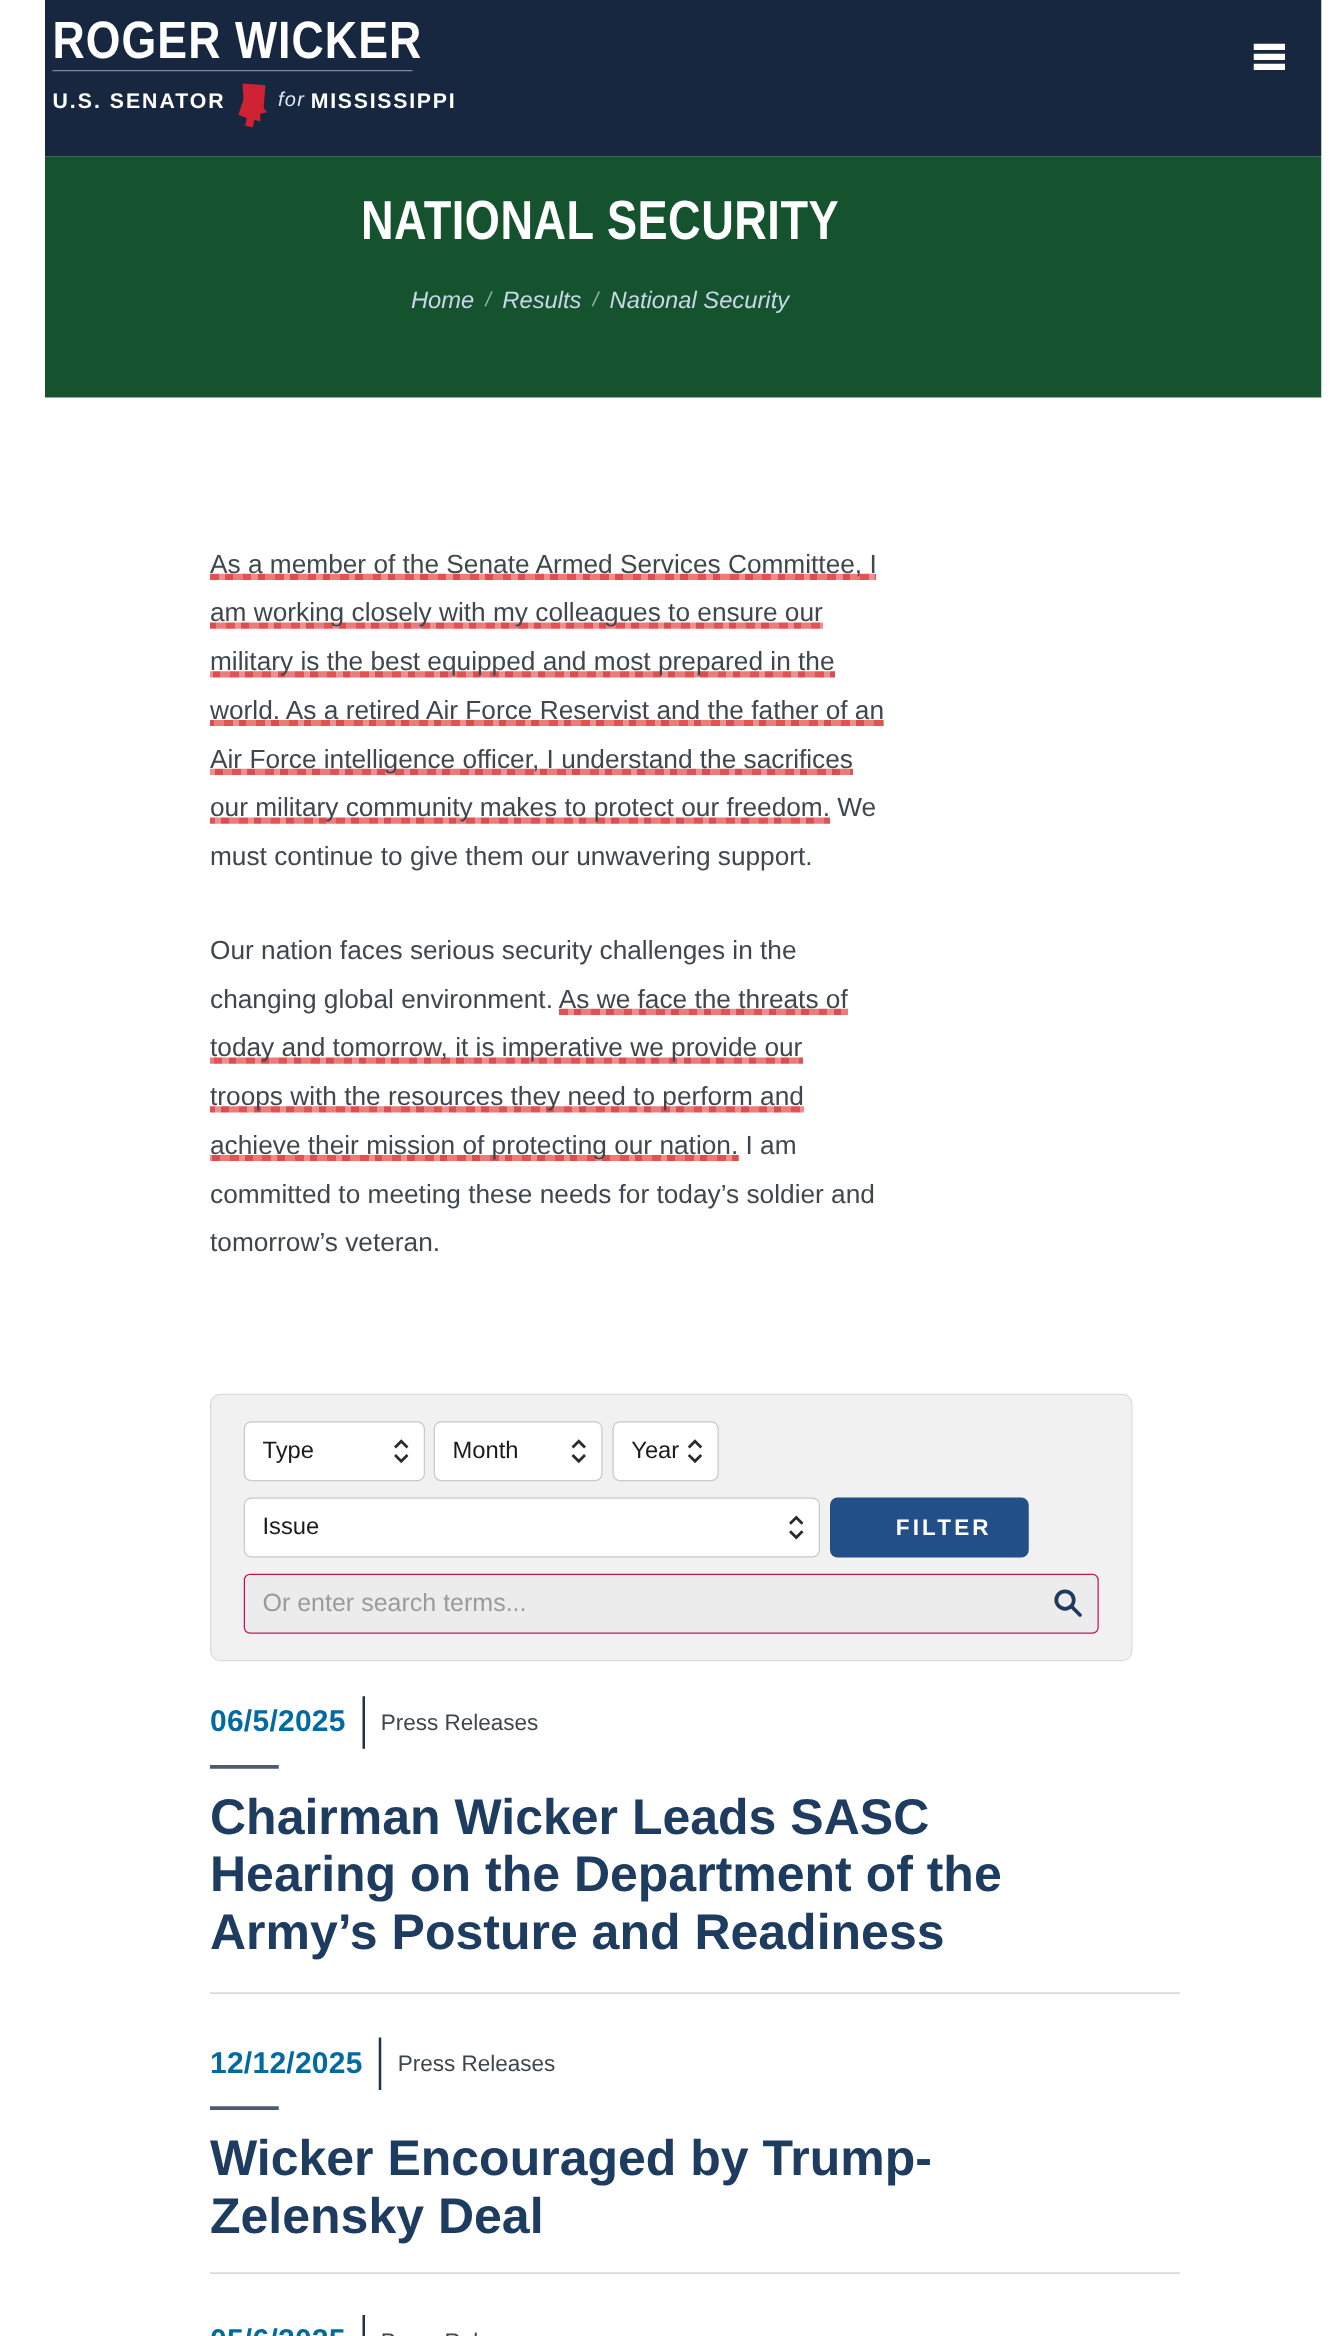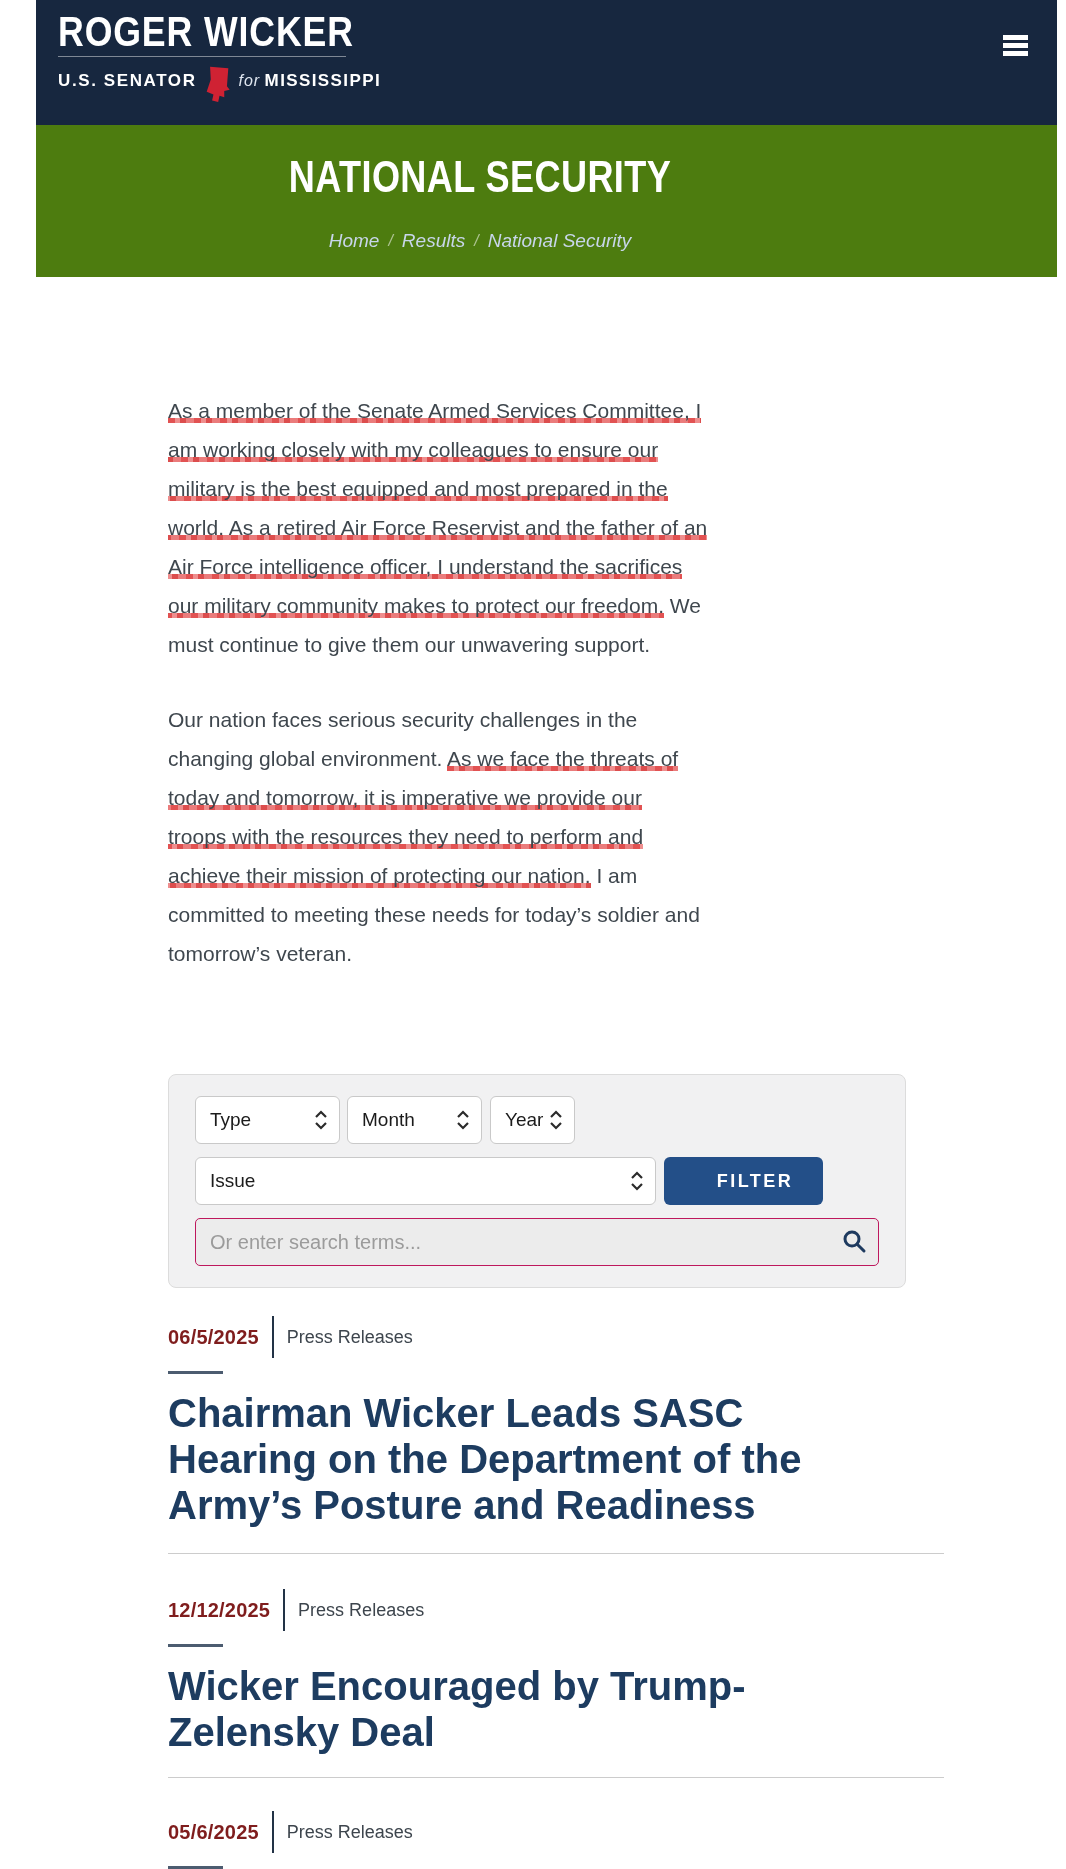--- a/index.html
+++ b/index.html
@@ -7,39 +7,39 @@
   body {
     width:1066px; height:1869px; overflow:hidden; position:relative;
     font-family:"Liberation Sans","DejaVu Sans",sans-serif;
   }
   .wrapper { margin:0 9px 0 36px; }
 
   
   .site-header {
     position:relative; height:125px; background:#17273f;
   }
-  .logo { position:absolute; left:22px; top:10px; display:block; cursor:pointer; text-decoration:none; }
+  .logo { position:absolute; left:6px; top:10px; display:block; cursor:pointer; text-decoration:none; }
   .logo-top {
     color:#ffffff; font-size:42px; font-weight:700; line-height:44px; letter-spacing:1px;
     transform:scaleX(.85); transform-origin:left top; white-space:nowrap;
   }
   .logo-rule { width:288px; height:1px; background:rgba(255,255,255,.45); margin-top:2px; }
   .logo-bottom { position:relative; margin-top:5px; height:30px; white-space:nowrap; }
   .logo-role { color:#fff; font-weight:700; font-size:17px; letter-spacing:1.6px; vertical-align:middle; }
   .ms-shape { vertical-align:middle; margin:0 3px; position:relative; top:4px; }
   .logo-for { color:#dfe6f0; font-style:italic; font-size:16px; letter-spacing:1px; vertical-align:middle; }
   .logo-state { color:#fff; font-weight:700; font-size:17px; letter-spacing:1.4px; vertical-align:middle; }
   .hamburger {
     position:absolute; right:27px; top:33px; background:none; border:none; cursor:pointer;
     display:flex; flex-direction:column; gap:3px; padding:2px;
   }
   .hamburger span { display:block; width:25px; height:5px; background:#ffffff; }
 
   
-  .banner { height:152px; background:#4d7c0f; }
+  .banner { height:193px; background:#14532d; }
   .banner-inner { width:888px; padding-top:30px; text-align:center; }
   .banner-title {
     color:#ffffff; font-size:44px; font-weight:700; line-height:44px; letter-spacing:.5px;
     transform:scaleX(.82); transform-origin:center top; white-space:nowrap;
   }
   .breadcrumb {
     margin-top:31px; font-style:italic; font-size:19px; color:#c8d6ea;
     display:flex; justify-content:center; align-items:center; gap:9px;
   }
   .breadcrumb a { color:#c8d6ea; text-decoration:none; cursor:pointer; }
@@ -91,21 +91,21 @@
   .search-btn {
     position:absolute; right:8px; top:8px; width:34px; height:32px;
     background:none; border:none; cursor:pointer; padding:0;
   }
 
   
   .result-item .meta-row { display:flex; align-items:center; height:44px; }
   .item-1 { margin-top:27px; }
   .item-2 { margin-top:34px; }
   .item-3 { margin-top:32px; }
-  .meta-date { font-size:20px; font-weight:700; color:#7f1d1d; letter-spacing:.2px; }
+  .meta-date { font-size:24px; font-weight:700; color:#0369a1; letter-spacing:.2px; }
   .meta-divider { width:2px; height:42px; background:#223246; margin:0 13px; }
   .meta-category { font-size:18px; color:#3d454d; }
   .dash { width:55px; height:3px; background:#4c5c70; margin-top:12px; }
   .headline {
     display:block; margin-top:16px; font-size:40px; font-weight:700; line-height:46px;
     color:#1d3c60; white-space:pre-line; text-decoration:none; cursor:pointer;
   }
   .item-rule { border:none; border-top:1px solid #cccccc; margin-top:25px; }
   .rule-2 { margin-top:22px; }
 </style>

